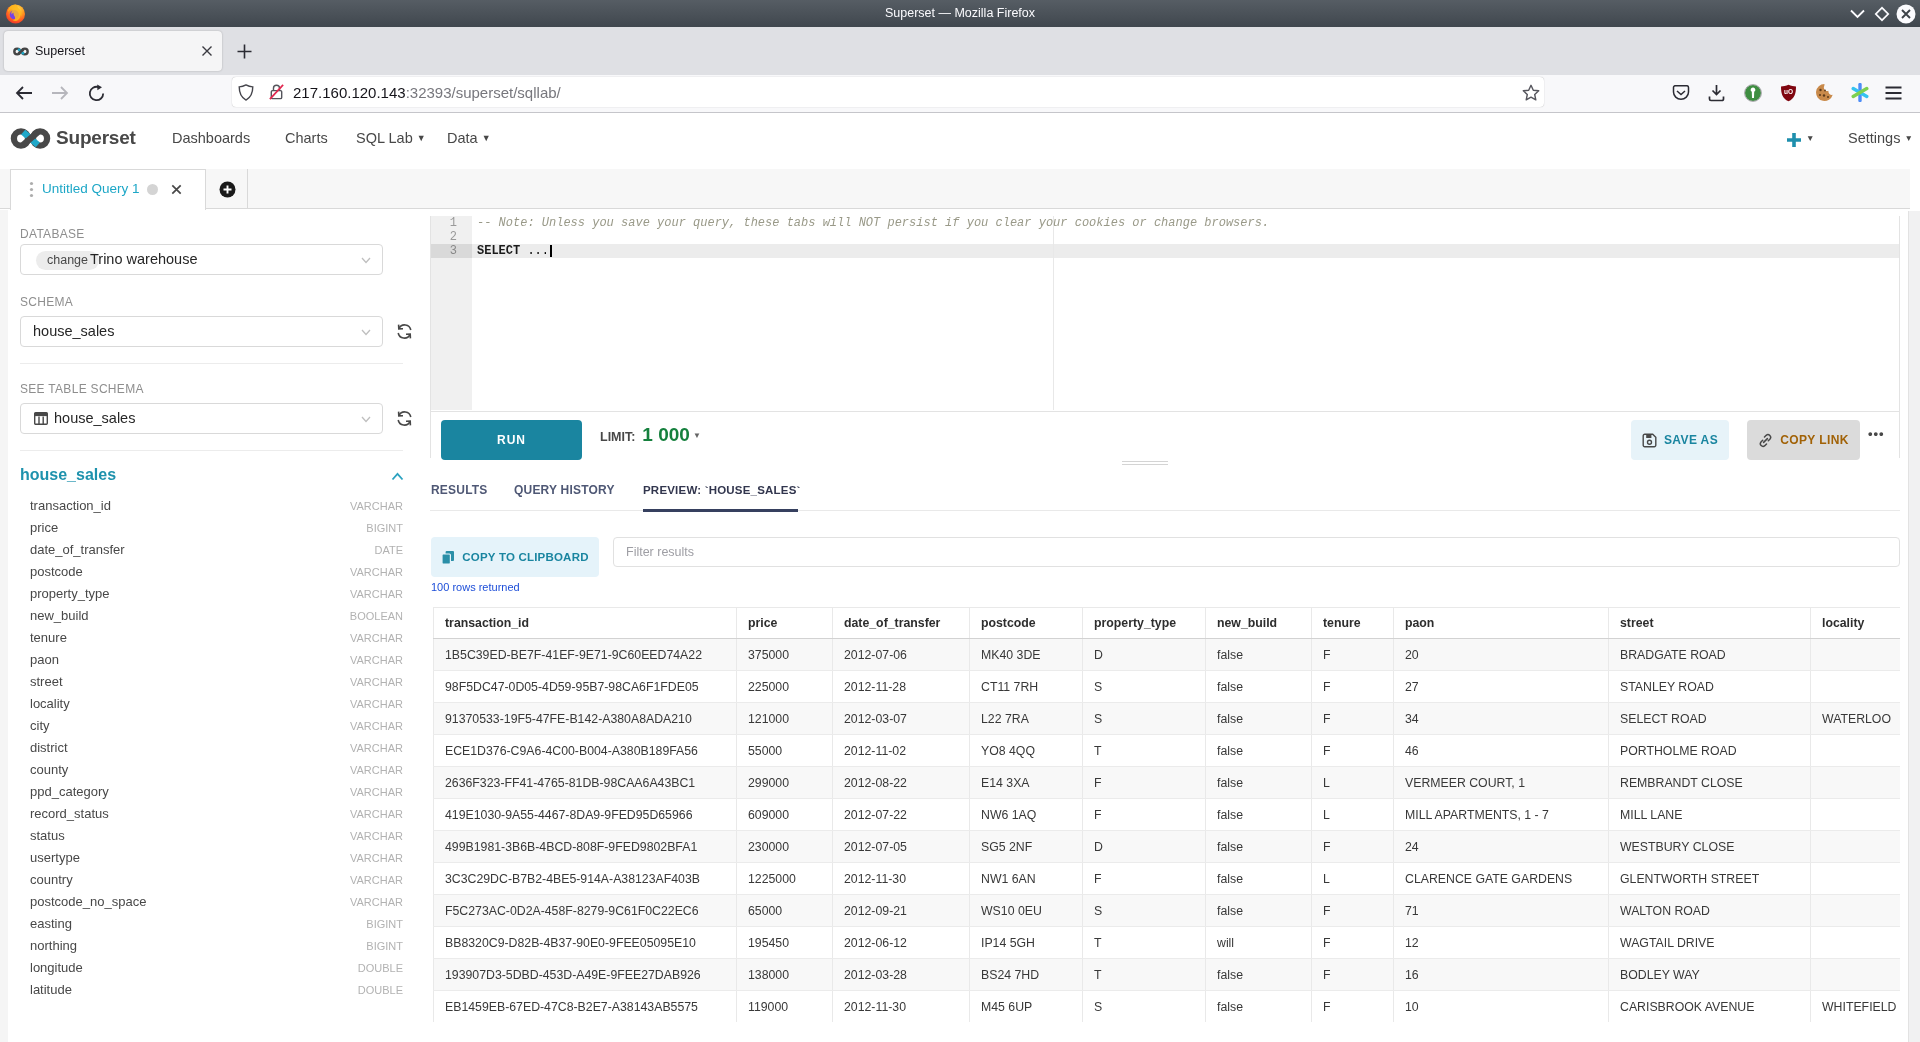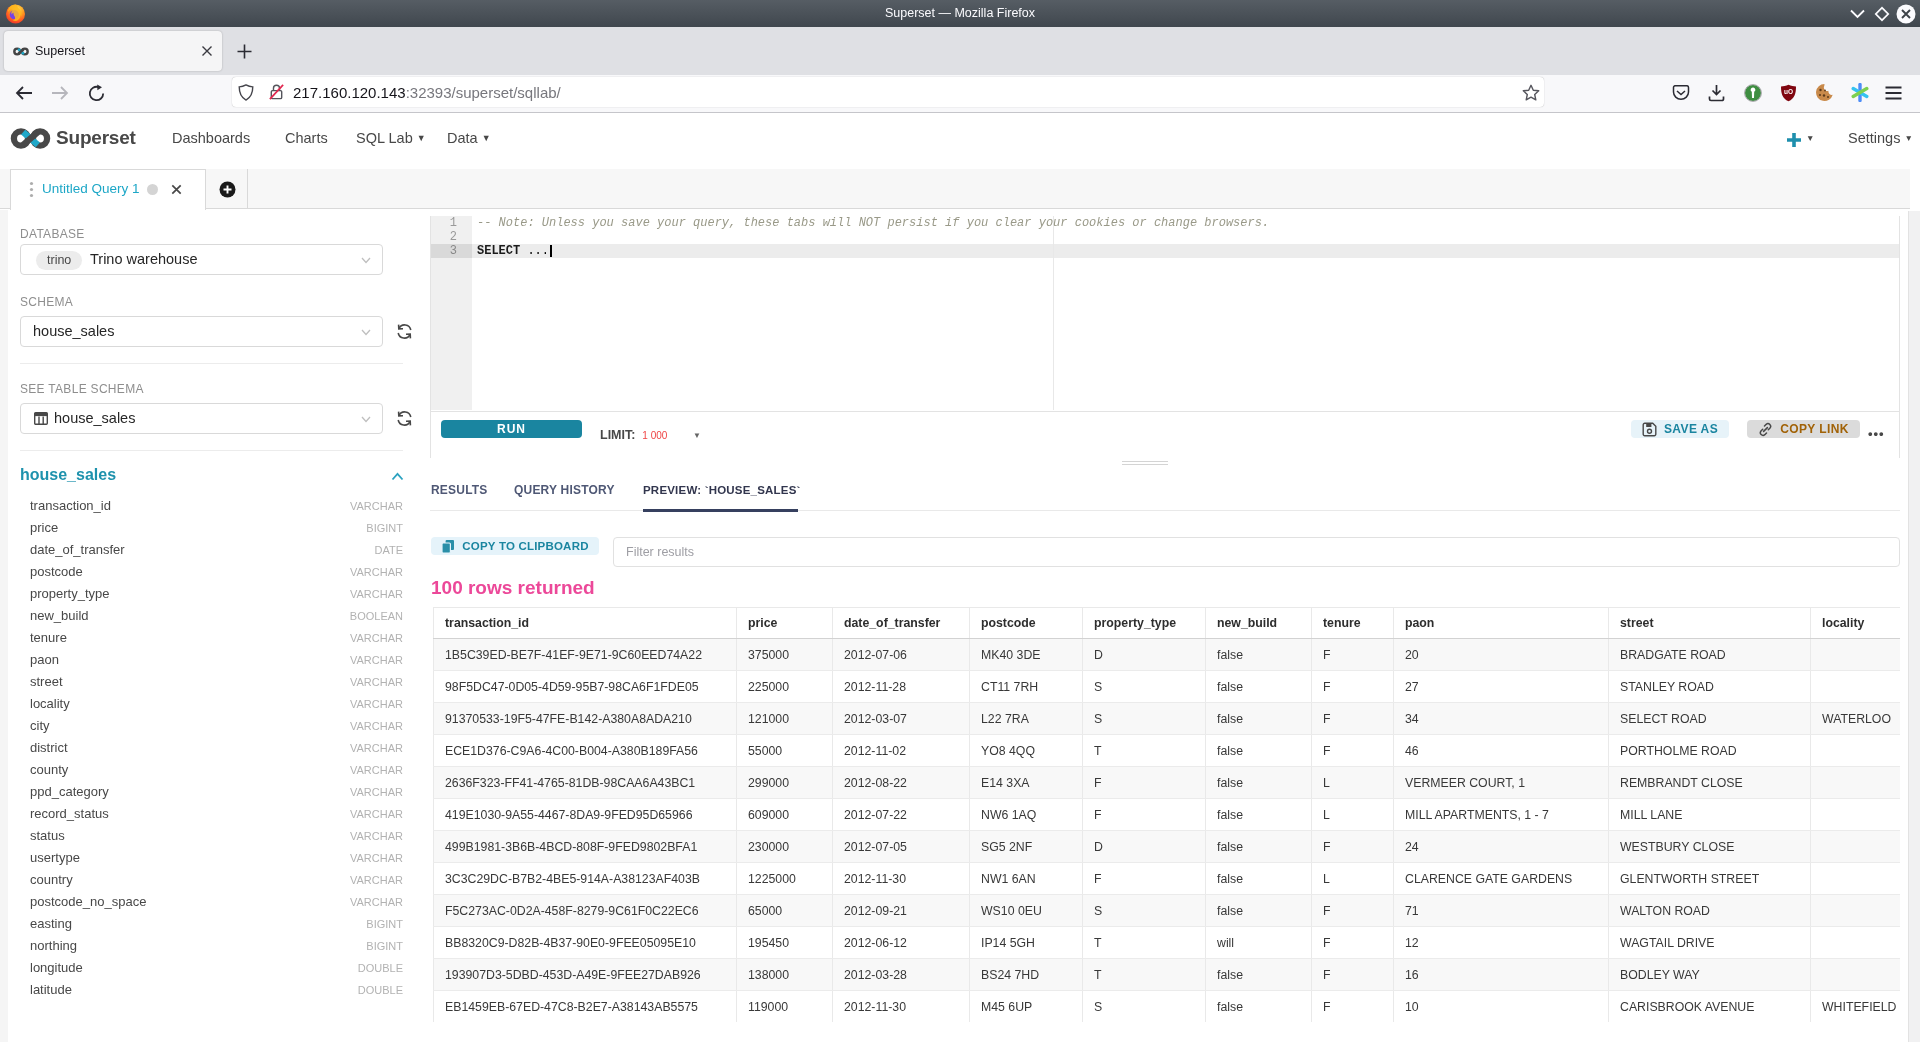--- a/index.html
+++ b/index.html
@@ -39,21 +39,21 @@
 .colrow { height:22px; line-height:22px; font-size:13px; color:#484848; padding-left:22px; }
 .coltype { float:right; color:#b2b2b2; font-size:11px; line-height:22px; padding-right:10px; }
 
 #editorbox { position:absolute; left:430px; top:216px; width:1470px; height:242px;
   border:1px solid #e3e3e3; border-top:none; background:#fff; }
 #gutter { position:absolute; left:0; top:0; width:41px; height:194px; background:#f0f0f0;
   font-family:"Liberation Mono",monospace; font-size:12px; color:#999; }
 .gl { height:14px; line-height:14px; text-align:right; padding-right:15px; }
 #toolbar { position:absolute; left:0; top:195px; width:1468px; height:47px;
   border-top:1px solid #e3e3e3; background:#fff; }
-.btn { position:absolute; height:18px; border-radius:4px; font-size:12px; font-weight:bold;
+.btn { position:absolute; height:40px; border-radius:4px; font-size:12px; font-weight:bold;
   letter-spacing:.4px; display:flex; align-items:center; justify-content:center; }
 
 .stab { position:absolute; top:475px; height:30px; line-height:30px; font-size:12px;
   font-weight:bold; letter-spacing:.2px; color:#4f5875; }
 #southline { position:absolute; left:430px; top:510px; width:1470px; border-top:1px solid #e9e9e9; }
 #inkbar { position:absolute; left:643px; top:509px; width:155px; height:2.5px; background:#36405f; }
 
 #rtable { position:absolute; left:433px; top:607px; width:1467px; height:415px; overflow:hidden; }
 table { border-collapse:collapse; table-layout:fixed; width:1480px; font-size:12.3px; color:#383838; }
 th { font-weight:bold; color:#2e2e2e; text-align:left; height:31px; background:#fff;
@@ -199,21 +199,21 @@
 <div class="abs" style="left:247px;top:169px;width:1px;height:40px;background:#d9d9d9"></div>
 <svg class="abs" style="left:219px;top:181px" width="17" height="17" viewBox="0 0 17 17">
   <circle cx="8.5" cy="8.5" r="8" fill="#1a1a1a"></circle>
   <path d="M8.5,4.5 V12.5 M4.5,8.5 H12.5" stroke="#fff" stroke-width="1.9"></path>
 </svg>
 <div id="leftgut"></div>
 <div id="scrollstrip"></div>
 
 <div class="lbl" style="top:227px">DATABASE</div>
 <div class="sel" style="top:244px">
-  <span style="position:absolute;left:15px;top:6px;height:19px;line-height:19px;background:#ececec;border-radius:10px;padding:0 11px;font-size:12.5px;color:#484848">trino</span>
+  <span style="position:absolute;left:15px;top:6px;height:19px;line-height:19px;background:#ececec;border-radius:10px;padding:0 11px;font-size:12.5px;color:#484848">change</span>
   <span style="position:absolute;left:69px;top:0;line-height:29px;font-size:14.5px;color:#262626">Trino warehouse</span>
   <svg class="chev" viewBox="0 0 10 10">
       <path d="M1,3 L5,7.5 L9,3" stroke="#bfbfbf" stroke-width="1.3" fill="none"></path>
     </svg>
 </div>
 <div class="lbl" style="top:295px">SCHEMA</div>
 <div class="sel" style="top:316px">
   <span style="position:absolute;left:12px;top:0;line-height:29px;font-size:14.5px;color:#262626">house_sales</span>
   <svg class="chev" viewBox="0 0 10 10">
       <path d="M1,3 L5,7.5 L9,3" stroke="#bfbfbf" stroke-width="1.3" fill="none"></path>
@@ -282,21 +282,21 @@
       <div class="gl">2</div>
       <div class="gl" style="background:#d9d9d9;color:#888">3</div>
   </div>
   <div style="position:absolute;left:622px;top:0;width:1px;height:194px;background:#e8e8e8"></div>
   <div style="position:absolute;left:46px;top:0;font-family:'Liberation Mono',monospace;font-size:12px;line-height:14px;white-space:pre"><span style="color:#999988;font-style:italic">-- Note: Unless you save your query, these tabs will NOT persist if you clear your cookies or change browsers.</span>
 <span> </span>
 <span style="font-weight:bold;color:#1b1b1b">SELECT</span> ...</div>
   <div style="position:absolute;left:119px;top:29px;width:2px;height:12px;background:#000"></div>
   <div id="toolbar">
     <div class="btn" style="left:10px;top:8px;width:141px;background:#1a85a0;color:#fff;letter-spacing:1px">RUN</div>
-    <div style="position:absolute;left:169px;top:8px;height:30px;line-height:30px;font-size:12.5px;color:#484848;font-weight:bold">LIMIT:&nbsp; <span style="font-weight:normal;color:#ef4444;font-size:10px">1 000</span></div>
+    <div style="position:absolute;left:169px;top:8px;height:30px;line-height:30px;font-size:12.5px;color:#484848;font-weight:bold">LIMIT:&nbsp; <span style="font-weight:bold;color:#15803d;font-size:19px">1 000</span></div>
     <div style="position:absolute;left:262px;top:8px;height:30px;line-height:31px;font-size:8px;color:#666">▼</div>
     <div class="btn" style="left:1200px;top:8px;width:98px;background:#e7f3f9;color:#1a85a0">
       <svg width="15" height="15" viewBox="0 0 15 15" style="margin-right:7px">
         <path d="M1.2,2.7 a1.5,1.5 0 0 1 1.5,-1.5 h8 L13.8,4.3 V12.3 a1.5,1.5 0 0 1 -1.5,1.5 h-9.6 a1.5,1.5 0 0 1 -1.5,-1.5 Z" stroke="#484848" stroke-width="1.4" fill="none"></path>
         <rect x="4.2" y="1.6" width="5.2" height="3.4" fill="#484848"></rect>
         <circle cx="7.5" cy="9.3" r="2" stroke="#484848" stroke-width="1.4" fill="none"></circle>
       </svg>SAVE AS</div>
     <div class="btn" style="left:1316px;top:8px;width:113px;background:#dbdbdb;color:#a16207">
       <svg width="15" height="15" viewBox="0 0 15 15" style="margin-right:7px">
         <path d="M6.5,4 L8.2,2.3 a2.7,2.7 0 0 1 3.8,3.8 L10.3,7.8" stroke="#484848" stroke-width="1.5" fill="none" stroke-linecap="round"></path>
@@ -314,21 +314,21 @@
 <div class="stab" style="left:514px">QUERY HISTORY</div>
 <div class="stab" style="left:643px;color:#32364e;font-size:11.5px">PREVIEW: `HOUSE_SALES`</div>
 <div id="southline"></div>
 <div id="inkbar"></div>
 <div class="btn" style="left:431px;top:537px;width:168px;background:#e5f3fa;color:#1a85a0;letter-spacing:.2px;font-size:11.5px">
   <svg width="14" height="15" viewBox="0 0 14 15" style="margin-right:7px">
     <rect x="4.6" y="1" width="8.4" height="10" rx="1" fill="#2a8fa8"></rect>
     <rect x="1" y="4" width="8.4" height="10" rx="1" fill="#2a8fa8" stroke="#e5f3fa" stroke-width="1.2"></rect>
   </svg>COPY TO CLIPBOARD</div>
 <div class="abs" style="left:613px;top:537px;width:1287px;height:30px;border:1px solid #e1e1e1;border-radius:4px;background:#fff;line-height:28px;font-size:12.5px;color:#9e9ea4;padding-left:12px">Filter results</div>
-<div class="abs" style="left:431px;top:578px;height:19px;line-height:19px;font-size:19px;font-weight:bold;color:#ec4899">100 rows returned</div>
+<div class="abs" style="left:431px;top:578px;height:19px;line-height:19px;font-size:11px;font-weight:normal;color:#1d4ed8">100 rows returned</div>
 <div id="rtable">
 <table>
 <colgroup>
         <col style="width:303px">
         <col style="width:96px">
         <col style="width:137px">
         <col style="width:113px">
         <col style="width:123px">
         <col style="width:106px">
         <col style="width:82px">

